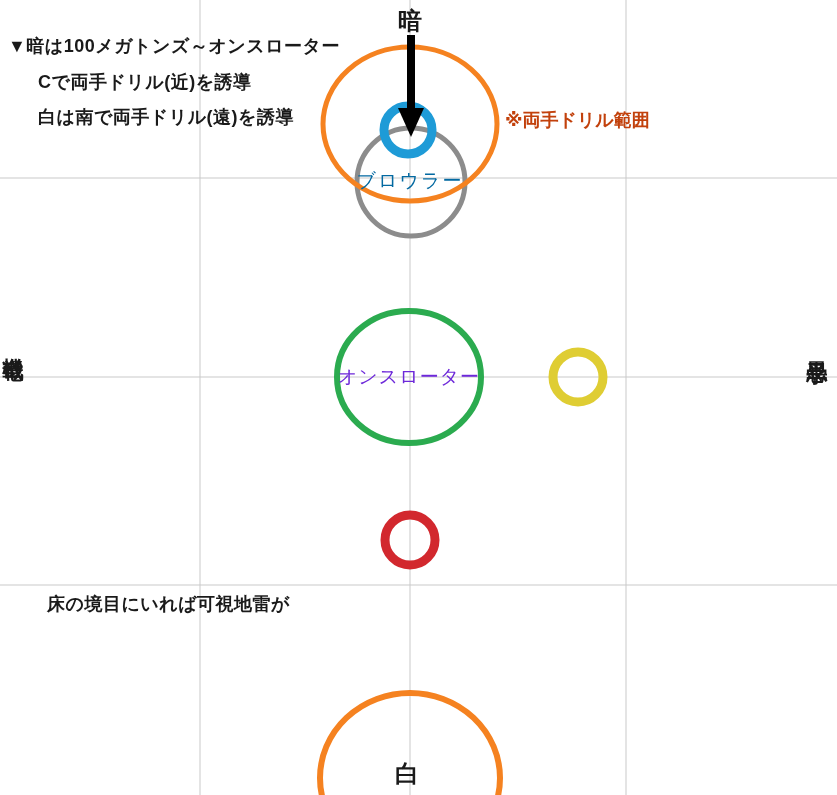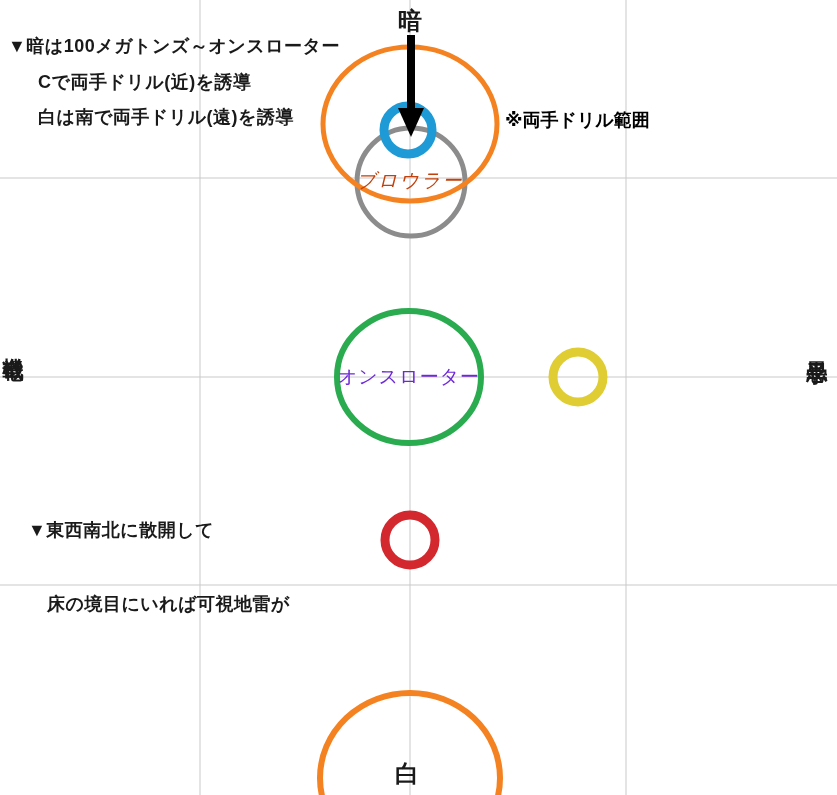--- a/index.html
+++ b/index.html
@@ -9,23 +9,23 @@
     height: 795px;
     background: #ffffff;
     overflow: hidden;
     font-family: "Liberation Sans", "DejaVu Sans", sans-serif;
   }
   #shapes { position: absolute; left: 0; top: 0; }
   .txt { position: absolute; white-space: nowrap; color: #1a1a1a; }
   .note { font-size: 18px; font-weight: 700; letter-spacing: 0.5px; }
   .big-label { font-size: 24px; font-weight: 700; transform: translateX(-50%); }
   .circle-label { transform: translate(-50%, -50%); font-size: 19px; letter-spacing: 2px; }
-  .brawler { color: #c2410c; font-style: italic; }
+  .brawler { color: #0369a1; }
   .onslaughter { color: #6d28d9; letter-spacing: 1px; }
-  .drill-note { font-size: 18px; font-weight: 700; color: #000000; text-align: right; }
+  .drill-note { font-size: 18px; font-weight: 700; color: #c2410c; text-align: right; }
   .side-label {
     writing-mode: vertical-rl;
     text-orientation: upright;
     font-size: 21px;
     font-weight: 700;
     line-height: 1.05;
     letter-spacing: 1px;
   }
 </style>
 </head>
@@ -70,18 +70,17 @@
 
   <div class="txt drill-note" style="left:505px; top:108px;">※両手ドリル範囲</div>
 
   <div class="txt circle-label brawler" style="left:410px; top:181px;">ブロウラー</div>
 
   <div class="txt circle-label onslaughter" style="left:409px; top:377px;">オンスローター</div>
 
   <div class="txt side-label" style="left:2px; top:341px;">機竜戦</div>
   <div class="txt side-label" style="left:806px; top:345px;">黒忍学</div>
 
-  <div class="txt note" style="left:28px; top:518px;">▼東西南北に散開して</div>
   <div class="txt note" style="left:47px; top:592px;">床の境目にいれば可視地雷が</div>
 
   <div class="txt big-label" style="left:407px; top:758px;">白</div>
 
 </div>
 
 </body></html>

